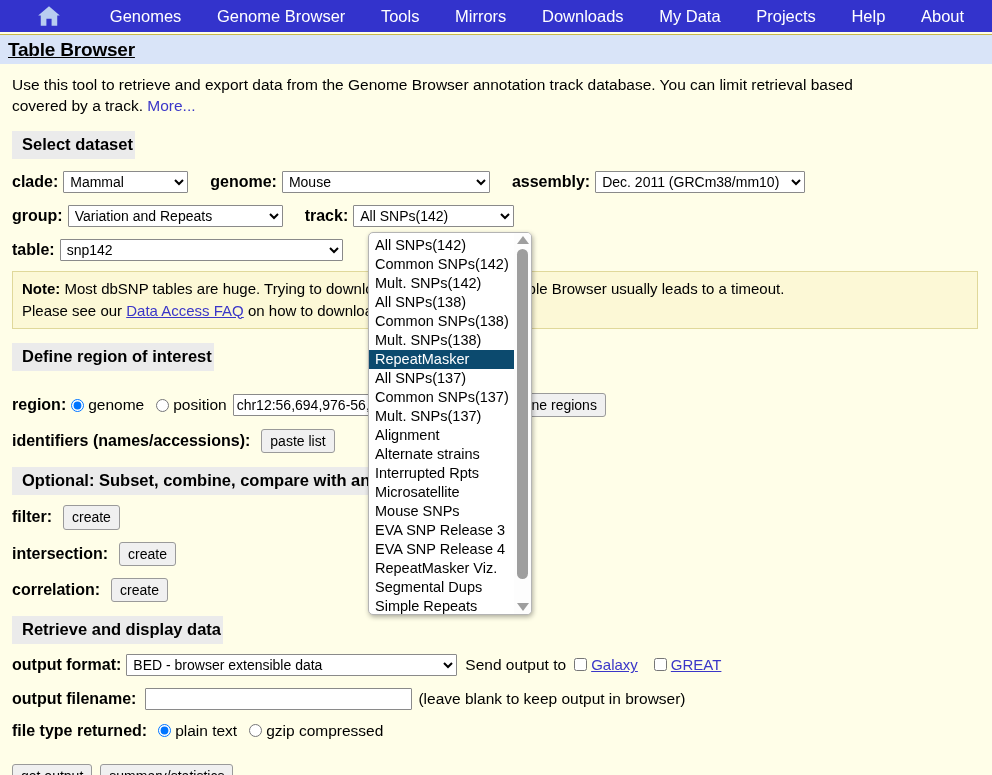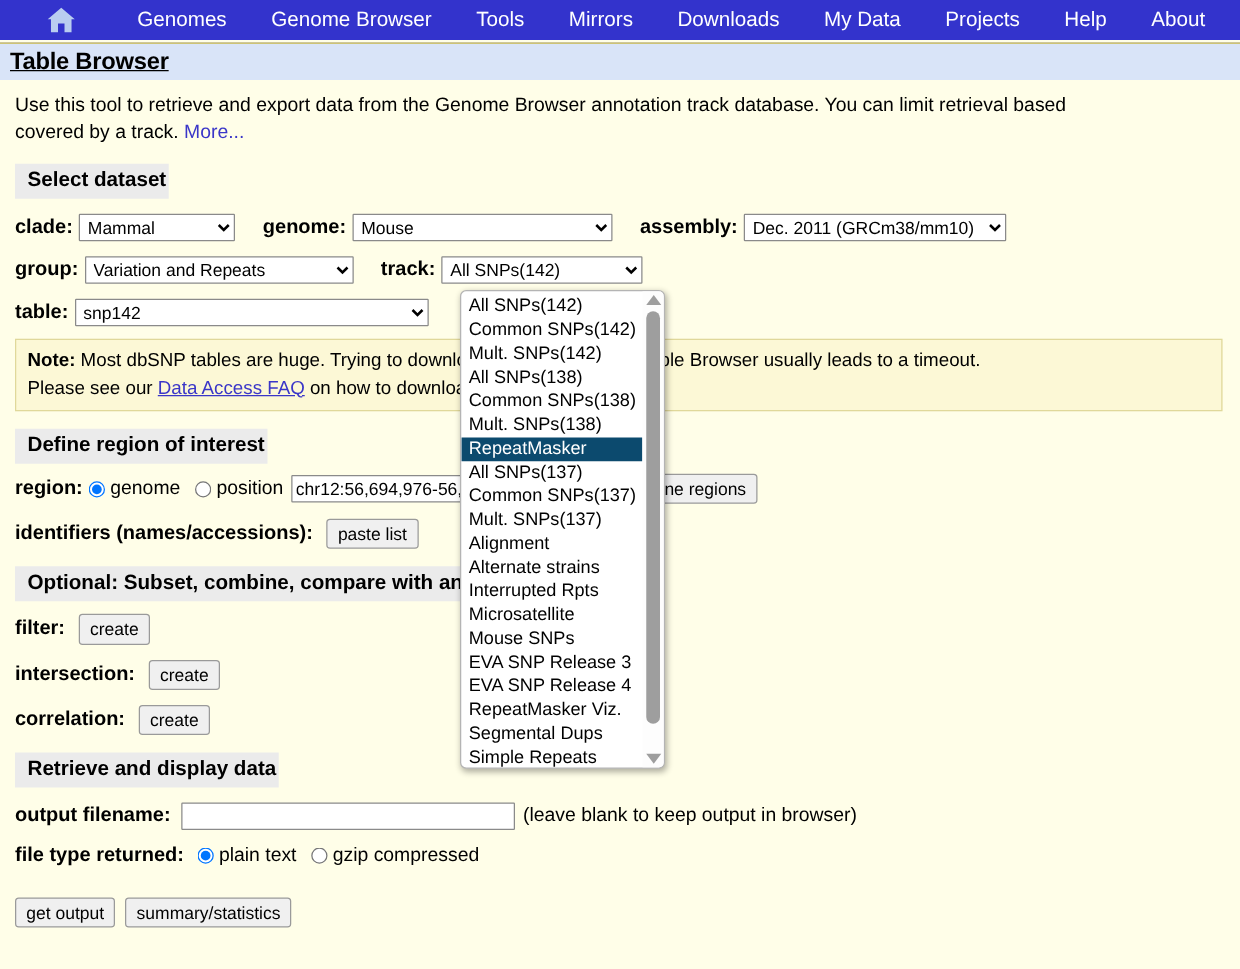--- a/index.html
+++ b/index.html
@@ -272,21 +272,21 @@
     <div><b>Note:</b><span> Most dbSNP tables are huge. Trying to download them through the Table Browser usually leads to a timeout.</span></div>
     <div><span>Please see our </span><a class="link">Data Access FAQ</a><span> on how to download this data.</span></div>
   </div>
 
   <div class="spacer-14"></div>
 
   <div class="section-wrap">
     <div class="section-hd">Define region of interest</div>
   </div>
 
-  <div class="frow" style="margin-top:8px;">
+  <div class="frow" style="margin-top:22px;">
     <span class="lbl">region:</span>
     <input type="radio" name="region" checked="" style="">
     <span class="radio-lbl">genome</span>
     <input type="radio" name="region" style="">
     <span class="radio-lbl" style="margin-right:6px;text-align:right;">position</span>
     <input class="txt" style="width: 196px;" value="chr12:56,694,976-56,714,605">
     <button class="btn" style="margin-left:6px;">lookup</button>
     <button class="btn" style="margin-left:6px;">define regions</button>
   </div>
 
@@ -315,20 +315,31 @@
     <span class="lbl">correlation:</span>
     <button class="btn" style="margin-left:6px;">create</button>
   </div>
 
   <div class="spacer-14"></div>
 
   <div class="section-wrap">
     <div class="section-hd">Retrieve and display data</div>
   </div>
 
+  <div class="frow" style="margin-top:10px;">
+    <span class="lbl">output format:</span>
+    <select class="sel" style="width:331px;">
+      <option>BED - browser extensible data</option>
+    </select>
+    <span style="margin-left:8px;font-size:15.5px;">Send output to</span>
+    <input type="checkbox" style="margin-left: 8px;">
+    <a class="link">Galaxy</a>
+    <input type="checkbox" style="margin-left: 16px;">
+    <a class="link">GREAT</a>
+  </div>
 
   <div class="frow">
     <span class="lbl">output filename:</span>
     <input class="txt" style="width: 267px; margin-left: 4px;" value="">
     <span style="margin-left:6px;font-size:15.5px;">(leave blank to keep output in browser)</span>
   </div>
 
   <div class="frow">
     <span class="lbl">file type returned:</span>
     <input type="radio" name="ftype" checked="" style="margin-left: 6px;">

